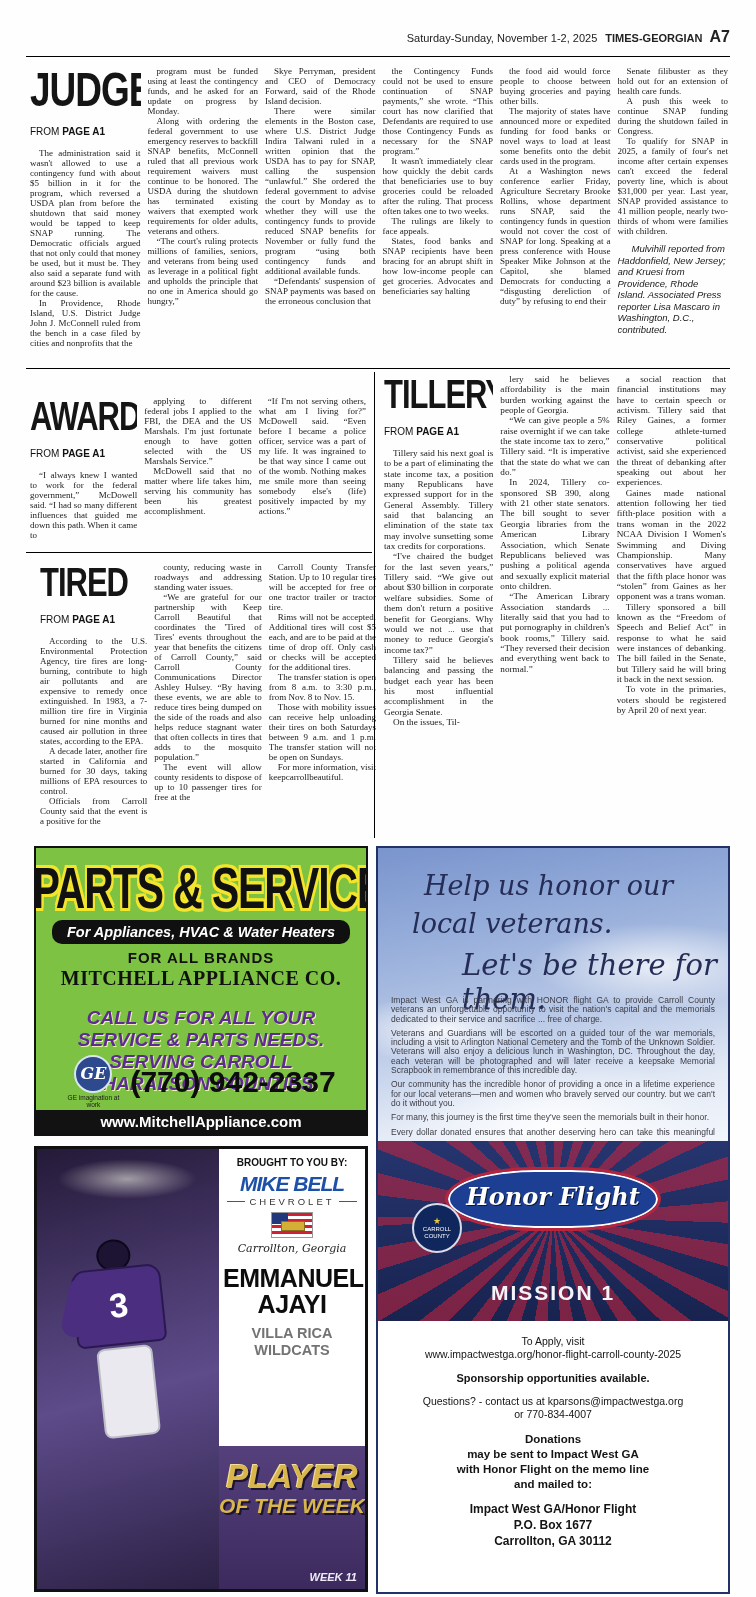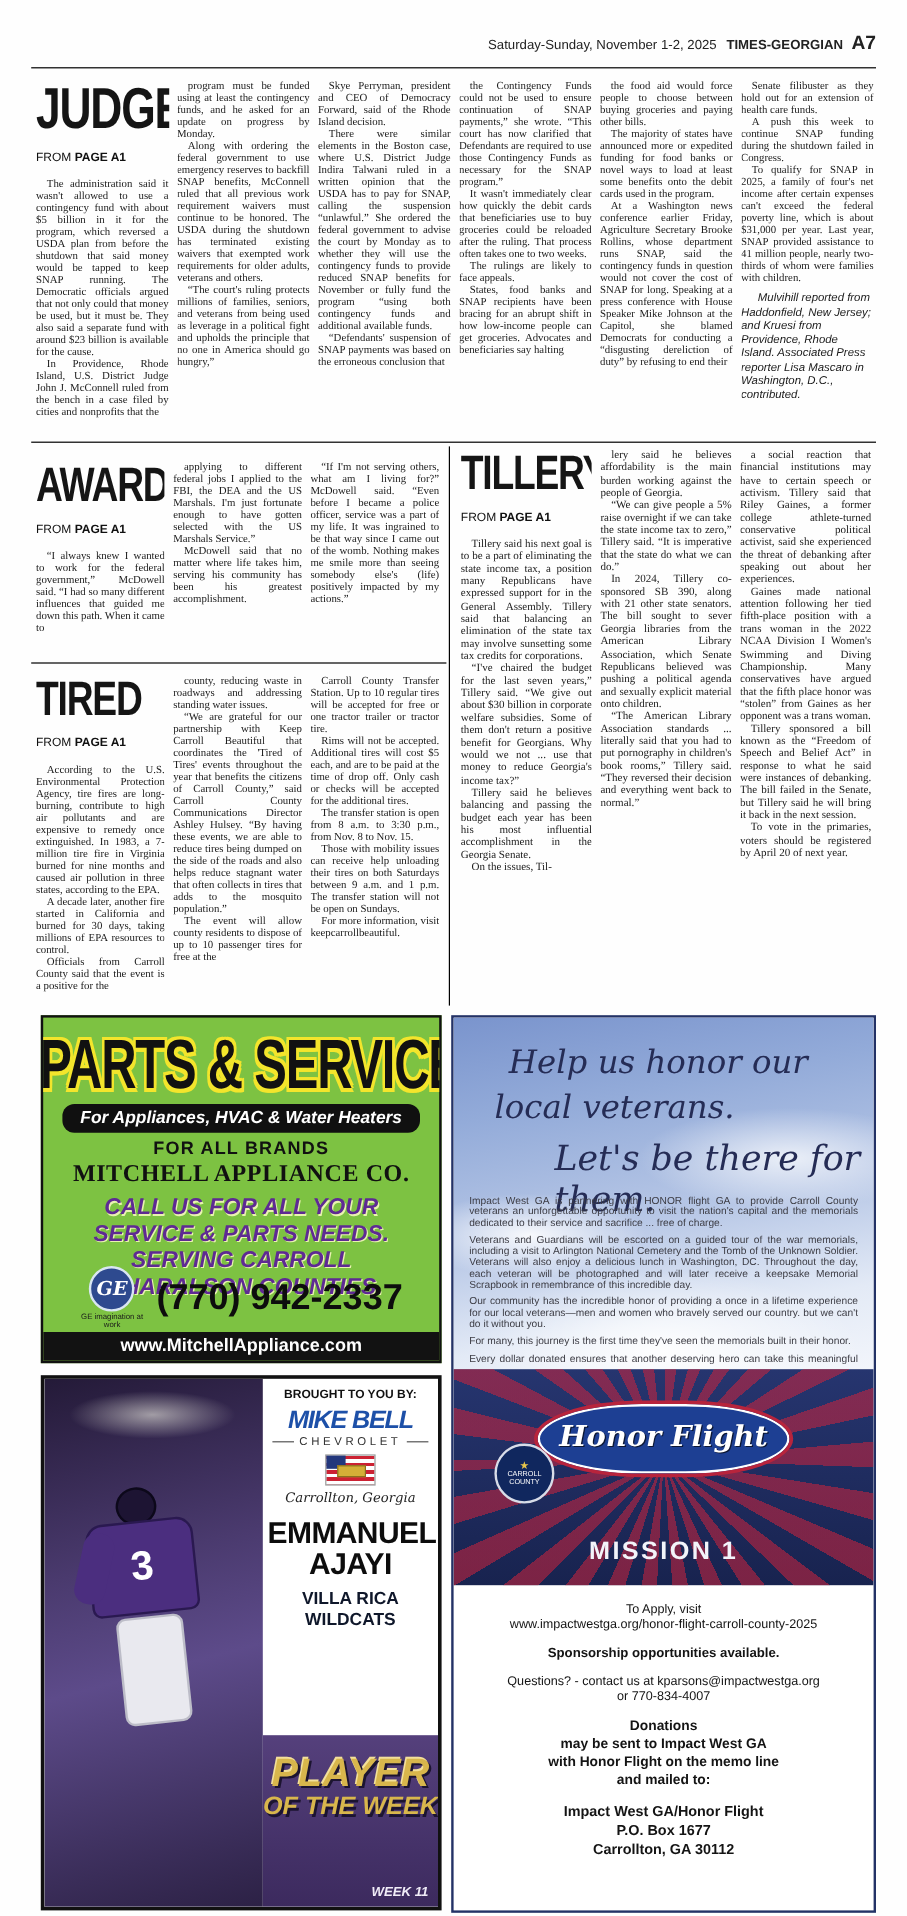--- a/index.html
+++ b/index.html
@@ -38,21 +38,21 @@
   .ad-parts{position:absolute;top:846px;left:34px;width:334px;height:290px;background:#7dc242;
             border:2px solid #111;box-sizing:border-box;text-align:center;overflow:hidden;}
   .parts-headline{margin-top:8px;height:60px;font-family:"Liberation Sans",sans-serif;
       font-weight:900;font-size:40px;line-height:44px;color:#111;letter-spacing:-1px;white-space:nowrap;
       transform:scale(1.02,1.45);transform-origin:center top;
       text-shadow:-2px 0 #f3e52c,2px 0 #f3e52c,0 -2px #f3e52c,0 2px #f3e52c,-2px -2px #f3e52c,2px 2px #f3e52c,2px -2px #f3e52c,-2px 2px #f3e52c;}
   .parts-subbar{margin:4px 16px 0;background:#101010;border-radius:10px;color:#fff;
       font-family:"Liberation Sans",sans-serif;font-style:italic;font-weight:bold;font-size:14.5px;padding:4px 2px;}
   .parts-brands{margin-top:5px;font-family:"Liberation Sans",sans-serif;font-weight:bold;font-size:15px;letter-spacing:1px;color:#111;}
   .parts-company{margin-top:1px;font-family:"Liberation Serif",serif;font-weight:bold;font-size:20px;letter-spacing:.5px;color:#111;}
-  .parts-pitch{margin-top:6px;font-family:"Liberation Sans",sans-serif;font-style:italic;font-weight:900;
+  .parts-pitch{margin-top:17px;font-family:"Liberation Sans",sans-serif;font-style:italic;font-weight:900;
       font-size:19px;line-height:22px;color:#5e2a93;text-shadow:1px 1px 0 #e9f3b0;}
   .parts-bottom{position:absolute;left:0;right:0;bottom:26px;display:flex;align-items:center;justify-content:center;gap:10px;}
   .ge-logo{width:54px;}
   .ge-circle{width:34px;height:34px;margin:0 auto;border-radius:50%;background:#2e4a8f;border:2px solid #d9e6f2;
       color:#fff;font-family:"DejaVu Serif",serif;font-style:italic;font-weight:bold;font-size:16px;line-height:34px;}
   .ge-tag{font-family:"Liberation Sans",sans-serif;font-size:6.5px;color:#1a1a1a;margin-top:1px;}
   .parts-phone{font-family:"Liberation Sans",sans-serif;font-weight:900;font-size:30px;color:#0d0d0d;}
   .parts-webbar{position:absolute;left:0;right:0;bottom:0;height:24px;background:#121212;color:#fff;
       font-family:"Liberation Sans",sans-serif;font-weight:bold;font-size:15px;line-height:24px;}
 
@@ -78,21 +78,21 @@
       display:flex;align-items:center;gap:4px;justify-content:center;}
   .dealer-sub:before,.dealer-sub:after{content:"";flex:0 0 18px;border-top:1px solid #555;}
   .flag{position:relative;width:40px;height:24px;margin:5px auto 0;
       background:repeating-linear-gradient(#c23 0 3px,#fff 3px 6px);border:1px solid #999;}
   .flag-canton{position:absolute;left:0;top:0;width:16px;height:11px;background:#23377c;}
   .flag-bowtie{position:absolute;left:9px;top:8px;width:22px;height:8px;background:#d4af37;border:1px solid #8a6f1d;}
   .dealer-city{margin-top:4px;font-family:"DejaVu Serif",serif;font-style:italic;font-size:11px;color:#222;}
   .player-first,.player-last{font-family:"Liberation Sans",sans-serif;font-weight:900;color:#0d0d0d;
       font-size:25px;line-height:26px;letter-spacing:-.5px;}
   .player-first{margin-top:10px;}
-  .team-line{font-family:"Liberation Sans",sans-serif;font-weight:900;font-size:14.5px;line-height:17px;color:#0f172a;text-align:center;}
+  .team-line{font-family:"Liberation Sans",sans-serif;font-weight:900;font-size:14.5px;line-height:17px;color:#737373;text-align:center;}
   .team-block{margin-top:8px;}
   .potw-block{position:absolute;left:182px;right:0;bottom:0;height:143px;
       background:linear-gradient(180deg,#55407c,#3c2a5e);text-align:center;padding-top:14px;box-sizing:border-box;}
   .potw-1{font-family:"Liberation Sans",sans-serif;font-style:italic;font-weight:900;font-size:33px;line-height:34px;
       color:#d8b64c;text-shadow:2px 2px 0 #1c1430,-1px -1px 0 #f3e09a;}
   .potw-2{font-family:"Liberation Sans",sans-serif;font-style:italic;font-weight:900;font-size:21px;line-height:24px;
       color:#d8b64c;text-shadow:2px 2px 0 #1c1430;}
   .week-tag{position:absolute;right:8px;bottom:6px;font-family:"Liberation Sans",sans-serif;font-style:italic;
       font-weight:bold;font-size:11px;color:#f0ecf7;}
 
@@ -193,21 +193,21 @@
           <p>Senate filibuster as they hold out for an extension of health care funds.</p>
           <p>A push this week to continue SNAP funding during the shutdown failed in Congress.</p>
           <p>To qualify for SNAP in 2025, a family of four's net income after certain expenses can't exceed the federal poverty line, which is about $31,000 per year. Last year, SNAP provided assistance to 41 million people, nearly two-thirds of whom were families with children.</p>
         </div>
       <p class="byline">Mulvihill reported from Haddonfield, New Jersey; and Kruesi from Providence, Rhode Island. Associated Press reporter Lisa Mascaro in Washington, D.C., contributed.</p>
     </div>
   </section>
 
   <div class="section-rule"></div>
 
-  <section class="article" style="top:384px;left:30px;width:336px;height:168px;">
+  <section class="article" style="top:396px;left:30px;width:336px;height:168px;">
     <div class="col">
       <div class="hl-wrap-md">
         <h2 class="headline md">AWARD</h2>
       </div>
       <div class="fromline">
         <span>FROM </span><b>PAGE A1</b>
       </div>
       <div class="coltext">
           <p>“I always knew I wanted to work for the federal government,” McDowell said. “I had so many different influences that guided me down this path. When it came to</p>
         </div>
@@ -220,21 +220,21 @@
       </div>
     <div class="col">
         <div class="coltext">
           <p>“If I'm not serving others, what am I living for?” McDowell said. “Even before I became a police officer, service was a part of my life. It was ingrained to be that way since I came out of the womb. Nothing makes me smile more than seeing somebody else's (life) positively impacted by my actions.”</p>
         </div>
       </div>
   </section>
 
   <div class="tired-rule"></div>
 
-  <section class="article" style="top:562px;left:30px;width:336px;height:276px;">
+  <section class="article" style="top:562px;left:40px;width:336px;height:276px;">
     <div class="col">
       <div class="hl-wrap-md">
         <h2 class="headline md">TIRED</h2>
       </div>
       <div class="fromline">
         <span>FROM </span><b>PAGE A1</b>
       </div>
       <div class="coltext">
           <p>According to the U.S. Environmental Protection Agency, tire fires are long-burning, contribute to high air pollutants and are expensive to remedy once extinguished. In 1983, a 7-million tire fire in Virginia burned for nine months and caused air pollution in three states, according to the EPA.</p>
           <p>A decade later, another fire started in California and burned for 30 days, taking millions of EPA resources to control.</p>

